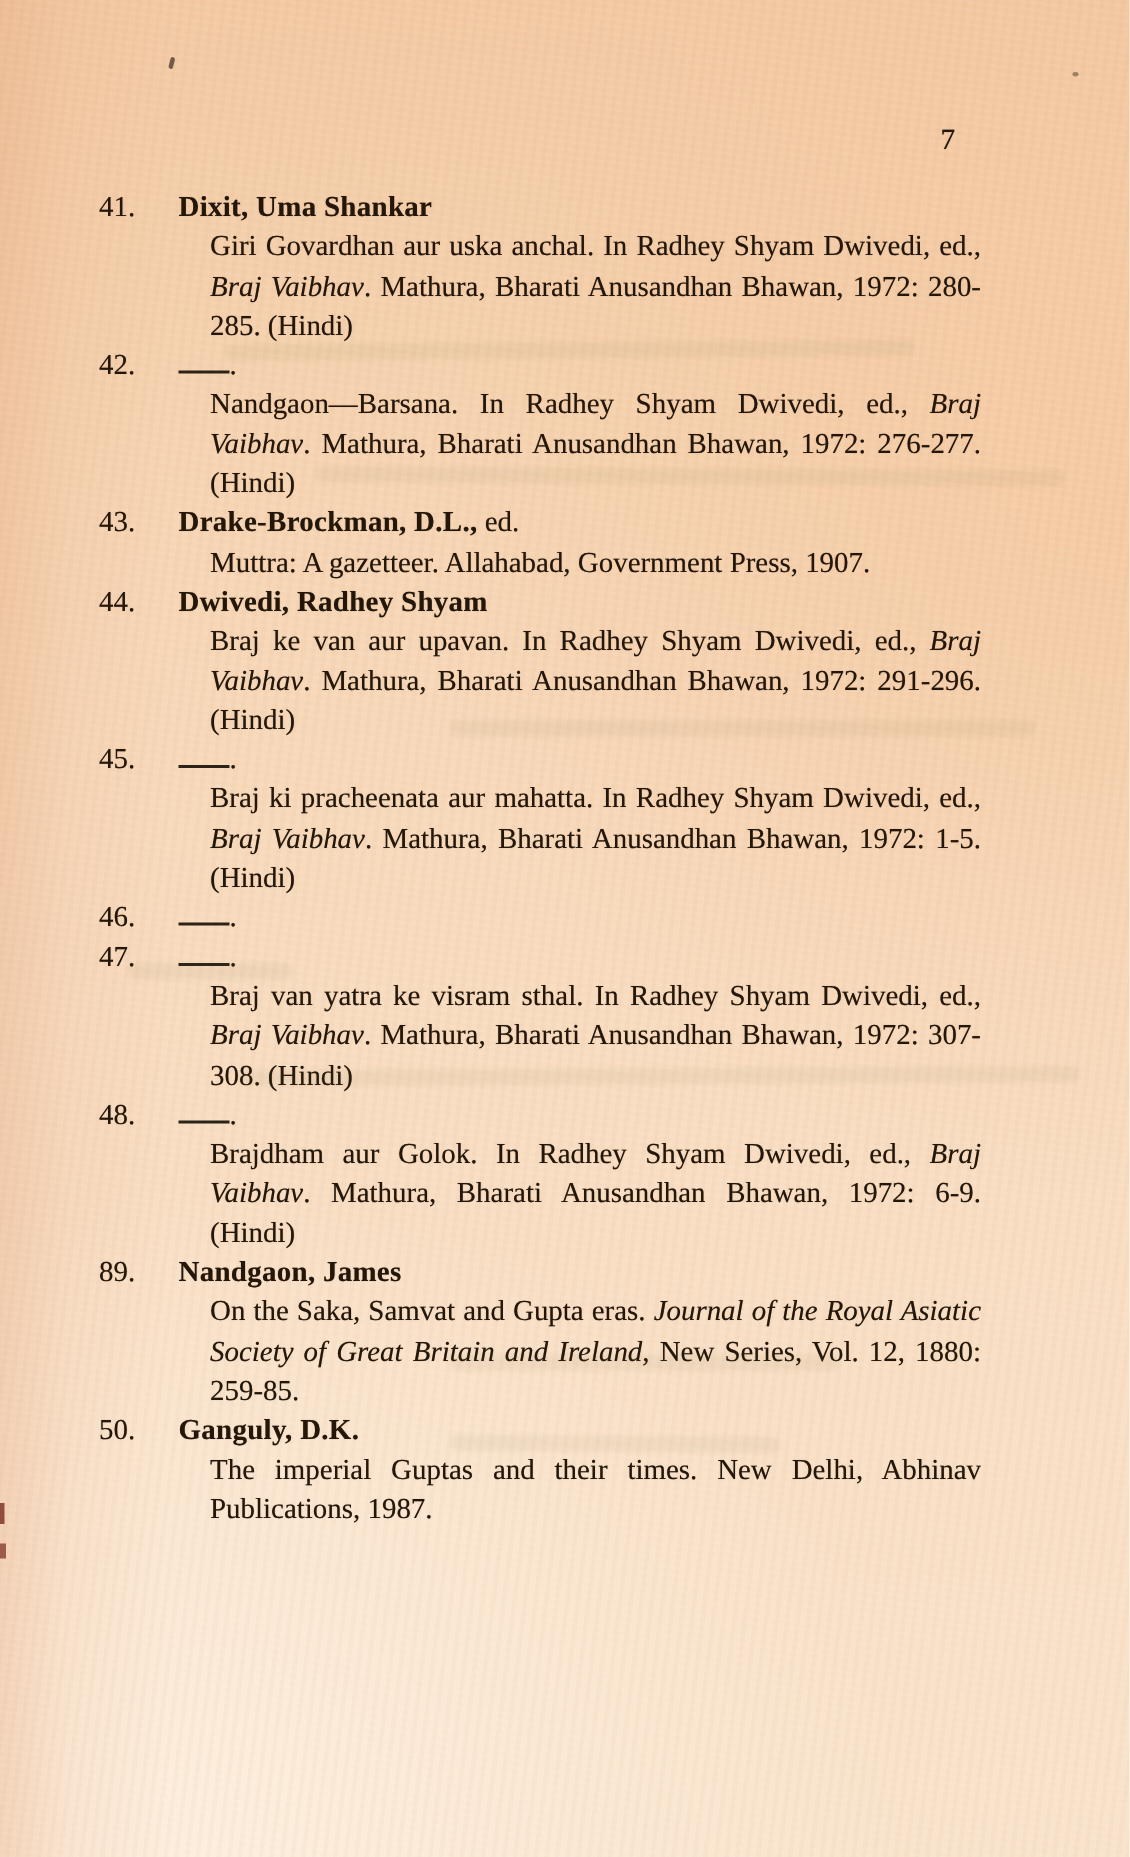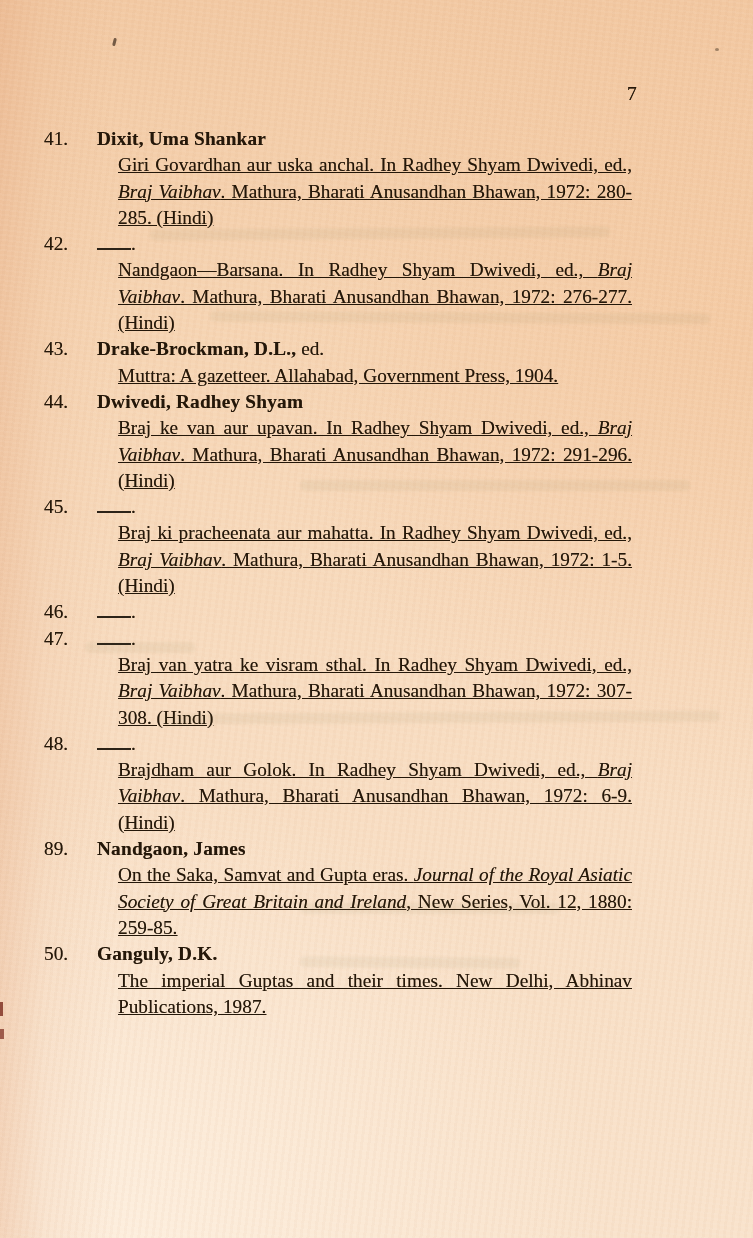--- a/index.html
+++ b/index.html
@@ -36,41 +36,40 @@
   }
   .page-number {
     position: absolute;
     left: 591px; top: 1px;
     font-size: 19.5px;
     letter-spacing: 0;
   }
 
   .entries {
     position: absolute;
-    top: 126px; left: 44px;
+    top: 126px; left: 66px;
     width: 588px;
     font-size: 19.3px;
     line-height: 26.3px;
     text-shadow: 0 0 0.5px rgba(40,25,10,0.55);
   }
   .entry { display: flex; }
   .num { flex: none; width: 53px; }
   .content { flex: 1; min-width: 0; }
   .authorline { }
   .author { font-weight: 700; letter-spacing: 0.2px; }
   .blankrule {
     display: inline-block;
     width: 34px;
     height: 0.72em;
     border-bottom: 2.2px solid #2c2318;
   }
   .bodytext {
     margin-left: 21px;
     text-align: justify;
-    text-decoration: underline;
   }
   .it { font-style: italic; }
 
   
   .artifact { position: absolute; pointer-events: none; }
   .speck-comma {
     left: 113px; top: 38px; width: 3px; height: 8px;
     background: #4a3626; border-radius: 2px;
     transform: rotate(14deg); opacity: 0.75;
   }
@@ -114,21 +113,21 @@
         <span class="num">42.</span>
         <div class="content">
           <div class="authorline"><span class="blankrule"></span>.</div>
           <div class="bodytext"><span>Nandgaon—Barsana. In Radhey Shyam Dwivedi, ed., </span><span class="it">Braj Vaibhav</span><span>. Mathura, Bharati Anusandhan Bhawan, 1972: 276-277. (Hindi)</span></div>
         </div>
       </div>
       <div class="entry">
         <span class="num">43.</span>
         <div class="content">
           <div class="authorline"><span class="author">Drake-Brockman, D.L.,</span> ed.</div>
-          <div class="bodytext"><span>Muttra: A gazetteer. Allahabad, Government Press, 1904.</span></div>
+          <div class="bodytext"><span>Muttra: A gazetteer. Allahabad, Government Press, 1907.</span></div>
         </div>
       </div>
       <div class="entry">
         <span class="num">44.</span>
         <div class="content">
           <div class="authorline"><span class="author">Dwivedi, Radhey Shyam</span></div>
           <div class="bodytext"><span>Braj ke van aur upavan. In Radhey Shyam Dwivedi, ed., </span><span class="it">Braj Vaibhav</span><span>. Mathura, Bharati Anusandhan Bhawan, 1972: 291-296. (Hindi)</span></div>
         </div>
       </div>
       <div class="entry">

